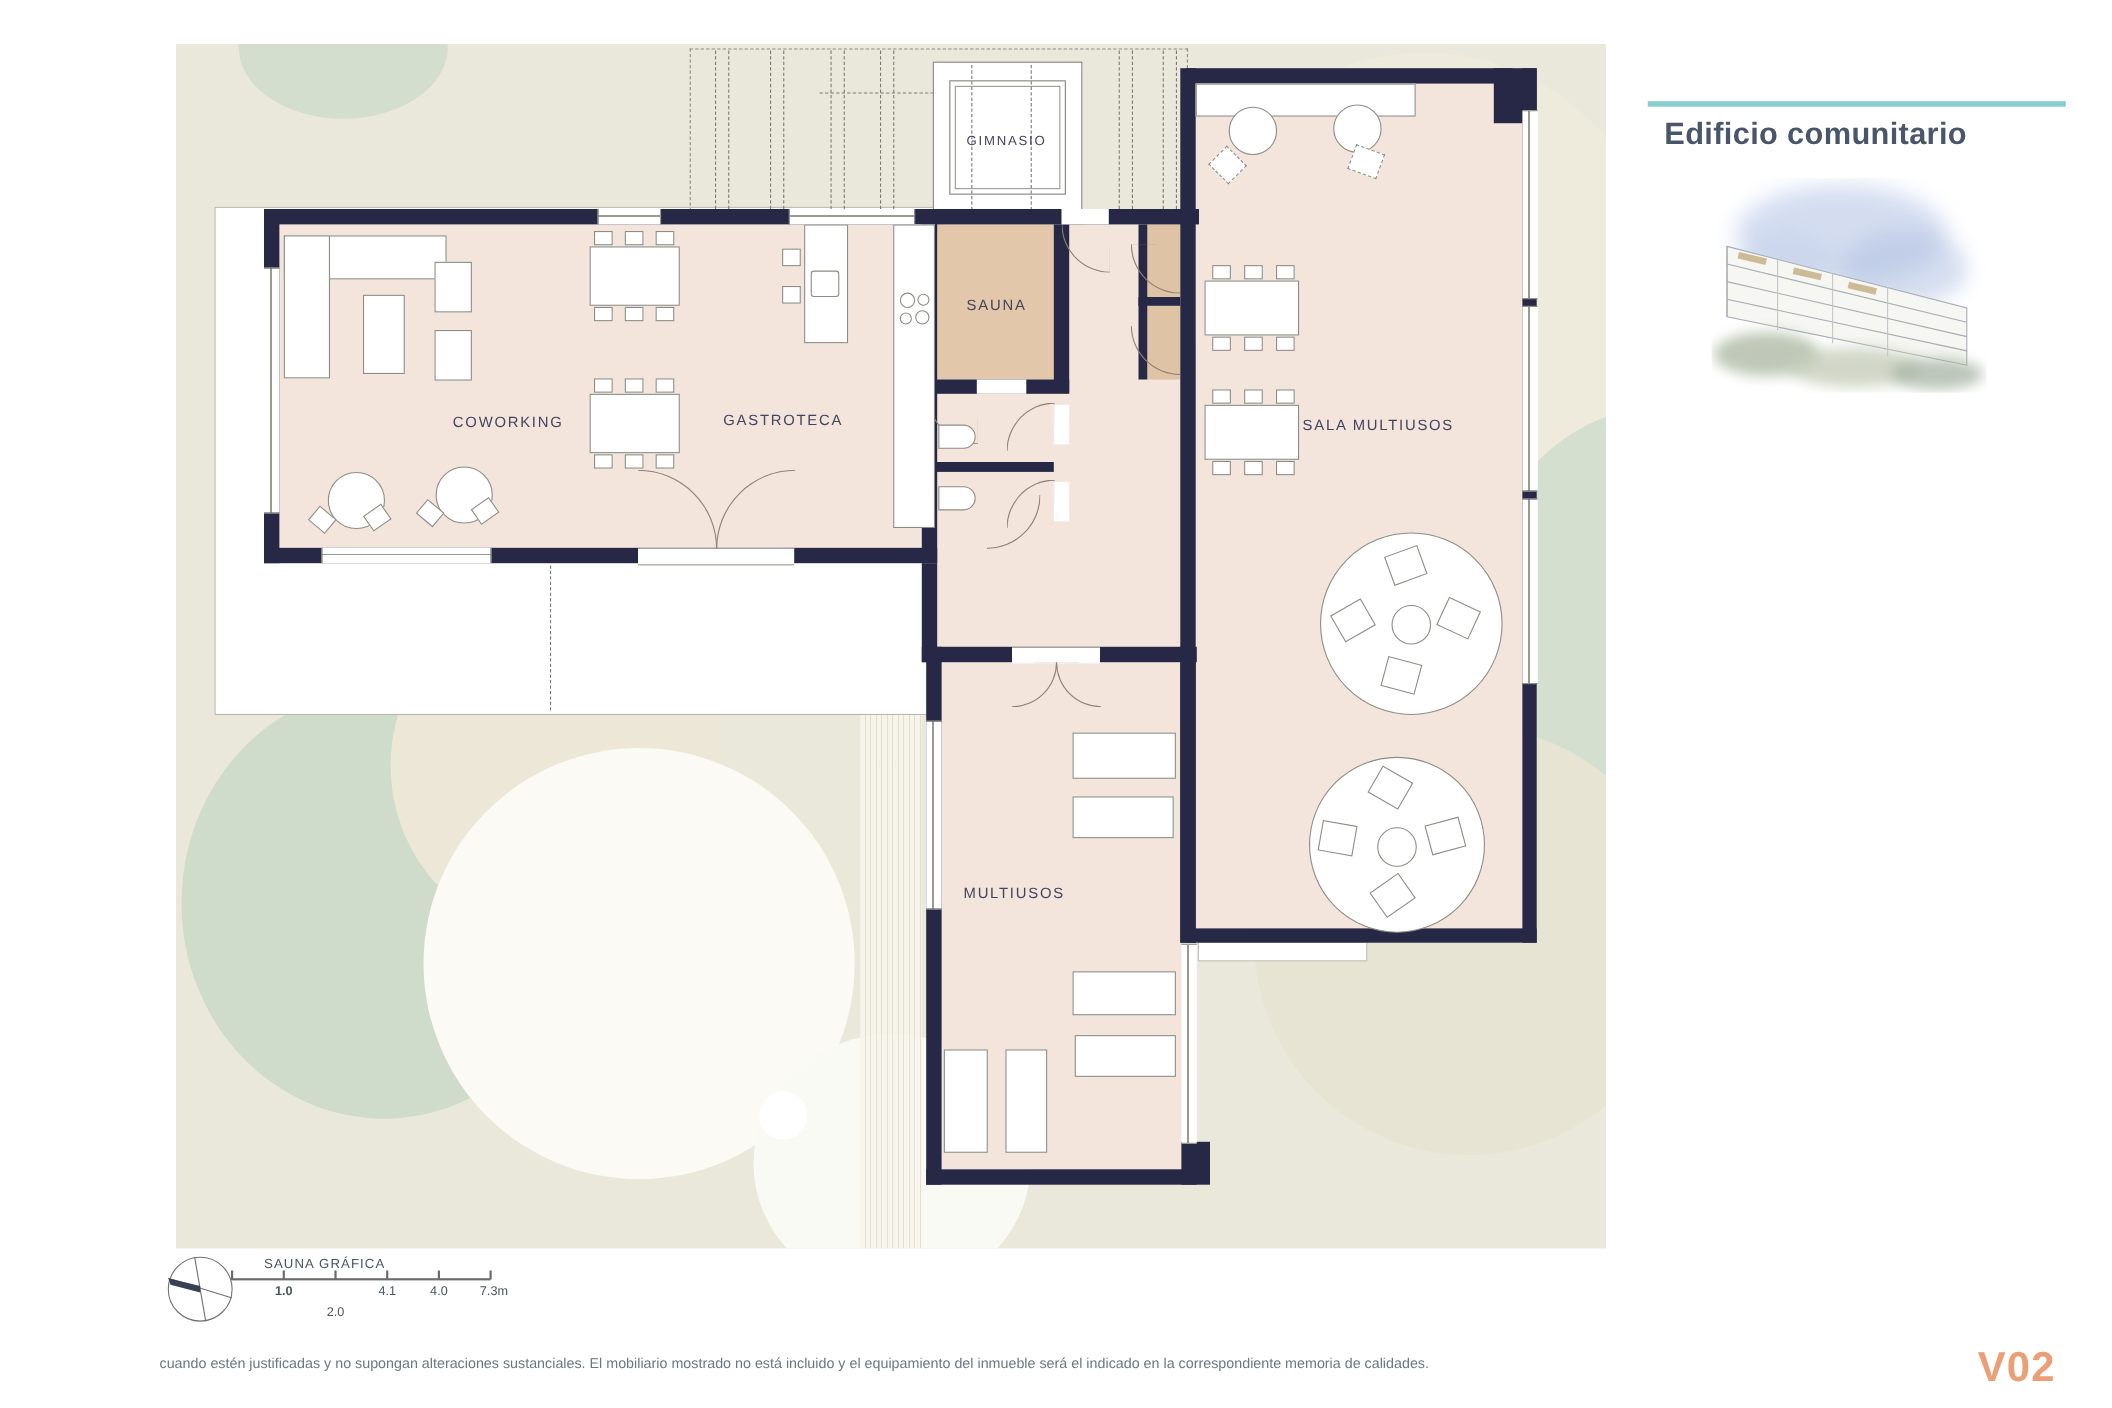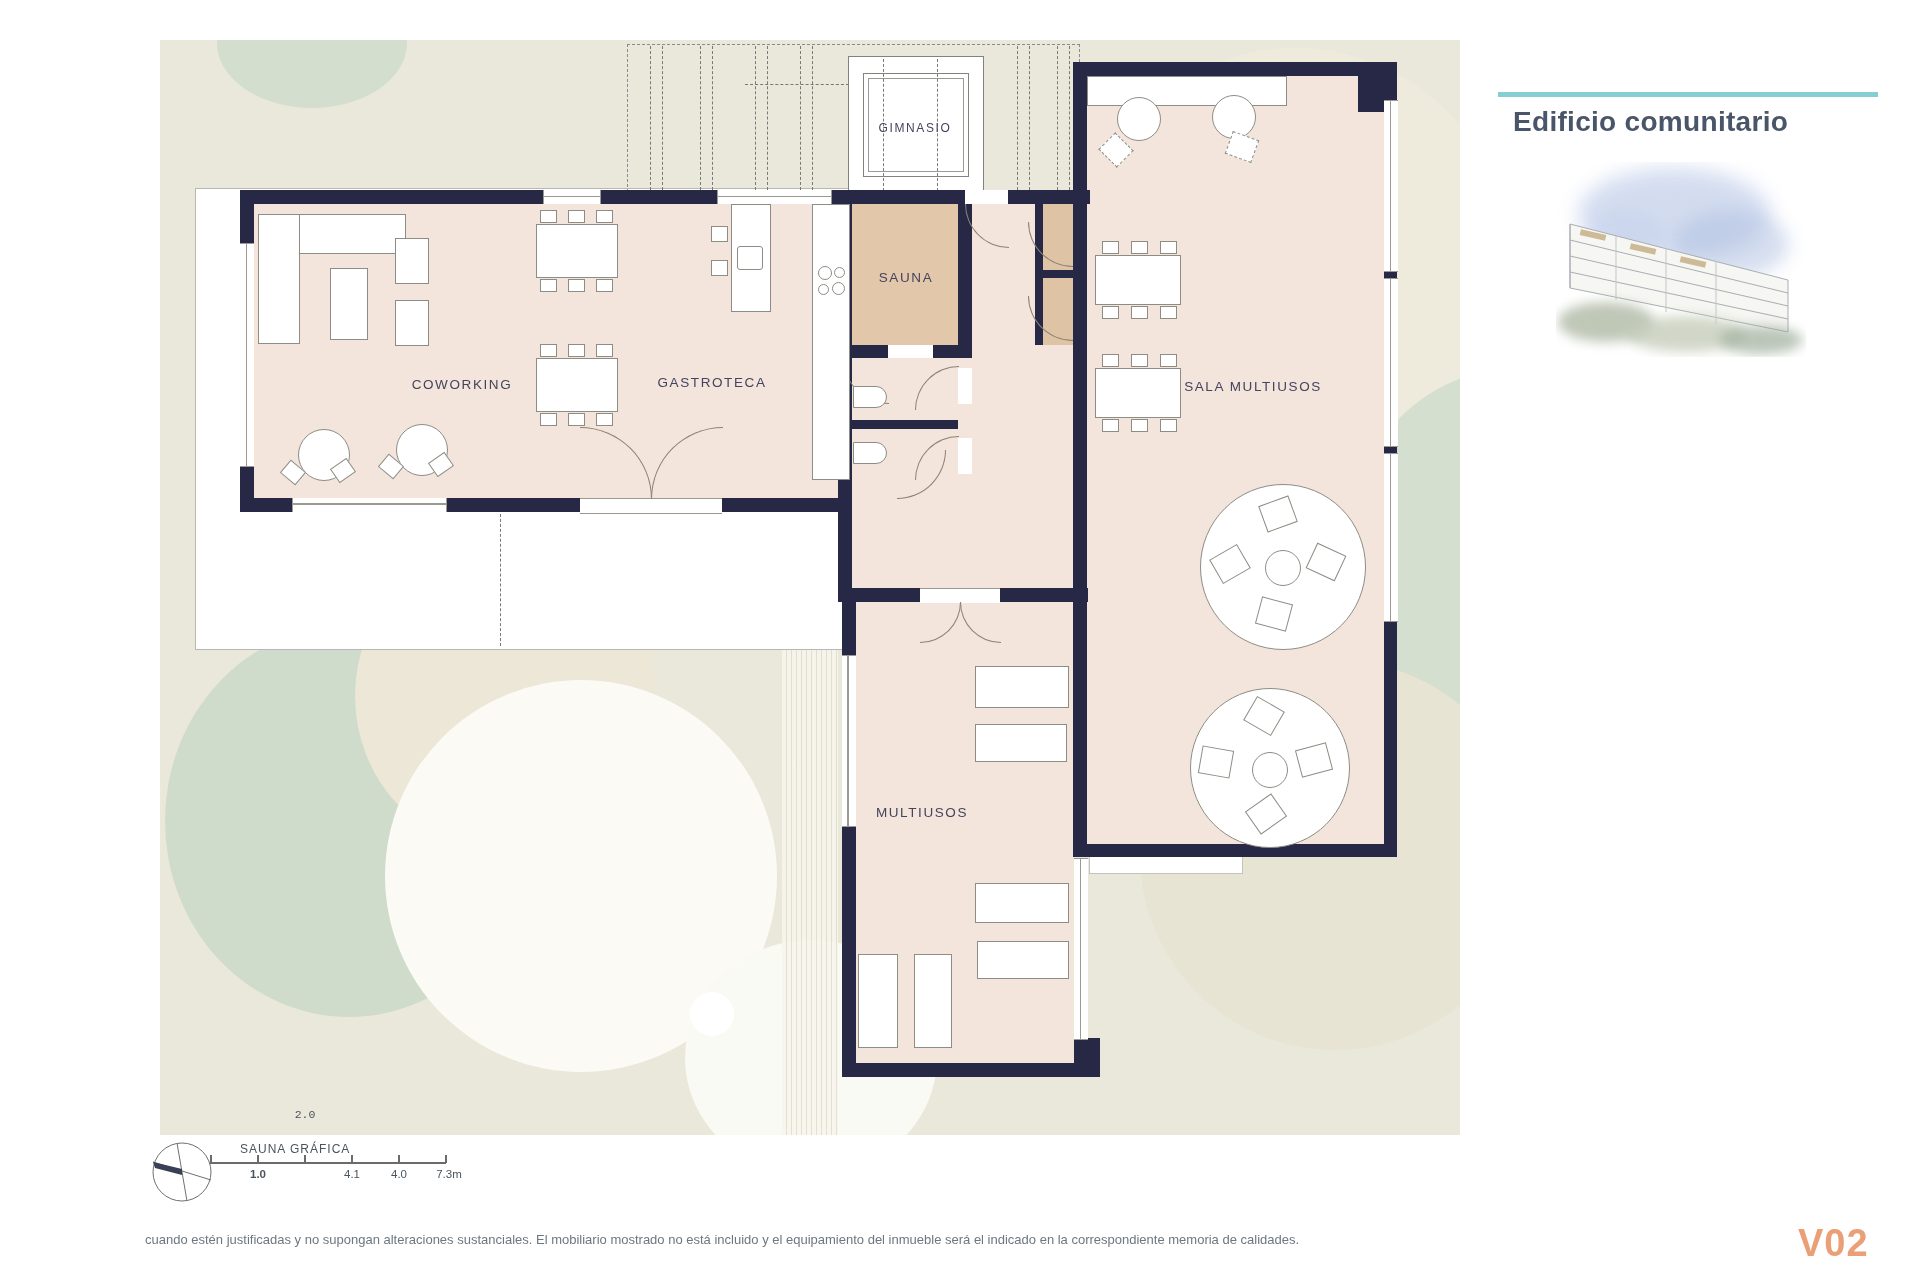--- a/index.html
+++ b/index.html
@@ -268,21 +268,21 @@
   </svg>
   <div class="small-label" style="left:240px;top:1142px;">SAUNA GRÁFICA</div>
   <div class="tickline" style="left:210px;top:1162px;width:236px;height:1.5px;"></div>
   <div class="tickline" style="left:210px;top:1155px;width:1.5px;height:8px;"></div>
   <div class="tickline" style="left:257px;top:1155px;width:1.5px;height:8px;"></div>
   <div class="tickline" style="left:304px;top:1155px;width:1.5px;height:8px;"></div>
   <div class="tickline" style="left:351px;top:1155px;width:1.5px;height:8px;"></div>
   <div class="tickline" style="left:398px;top:1155px;width:1.5px;height:8px;"></div>
   <div class="tickline" style="left:445px;top:1155px;width:1.5px;height:8px;"></div>
   <div class="tick-num" style="left:258px;top:1168px;font-weight:bold;">1.0</div>
-  <div class="tick-num" style="left:305px;top:1108px;font-family:Liberation Mono, monospace;">2.0</div>
+  <div class="tick-num" style="left:305px;top:1187px;">2.0</div>
   <div class="tick-num" style="left:352px;top:1168px;">4.1</div>
   <div class="tick-num" style="left:399px;top:1168px;">4.0</div>
   <div class="tick-num" style="left:449px;top:1168px;">7.3m</div>
 
   <div id="disclaimer">
     <br>
     <span>cuando estén justificadas y no supongan alteraciones sustanciales. El mobiliario mostrado no está incluido y el equipamiento del inmueble será el indicado en la correspondiente memoria de calidades.</span>
   </div>
   <div id="version">V02</div>
 

